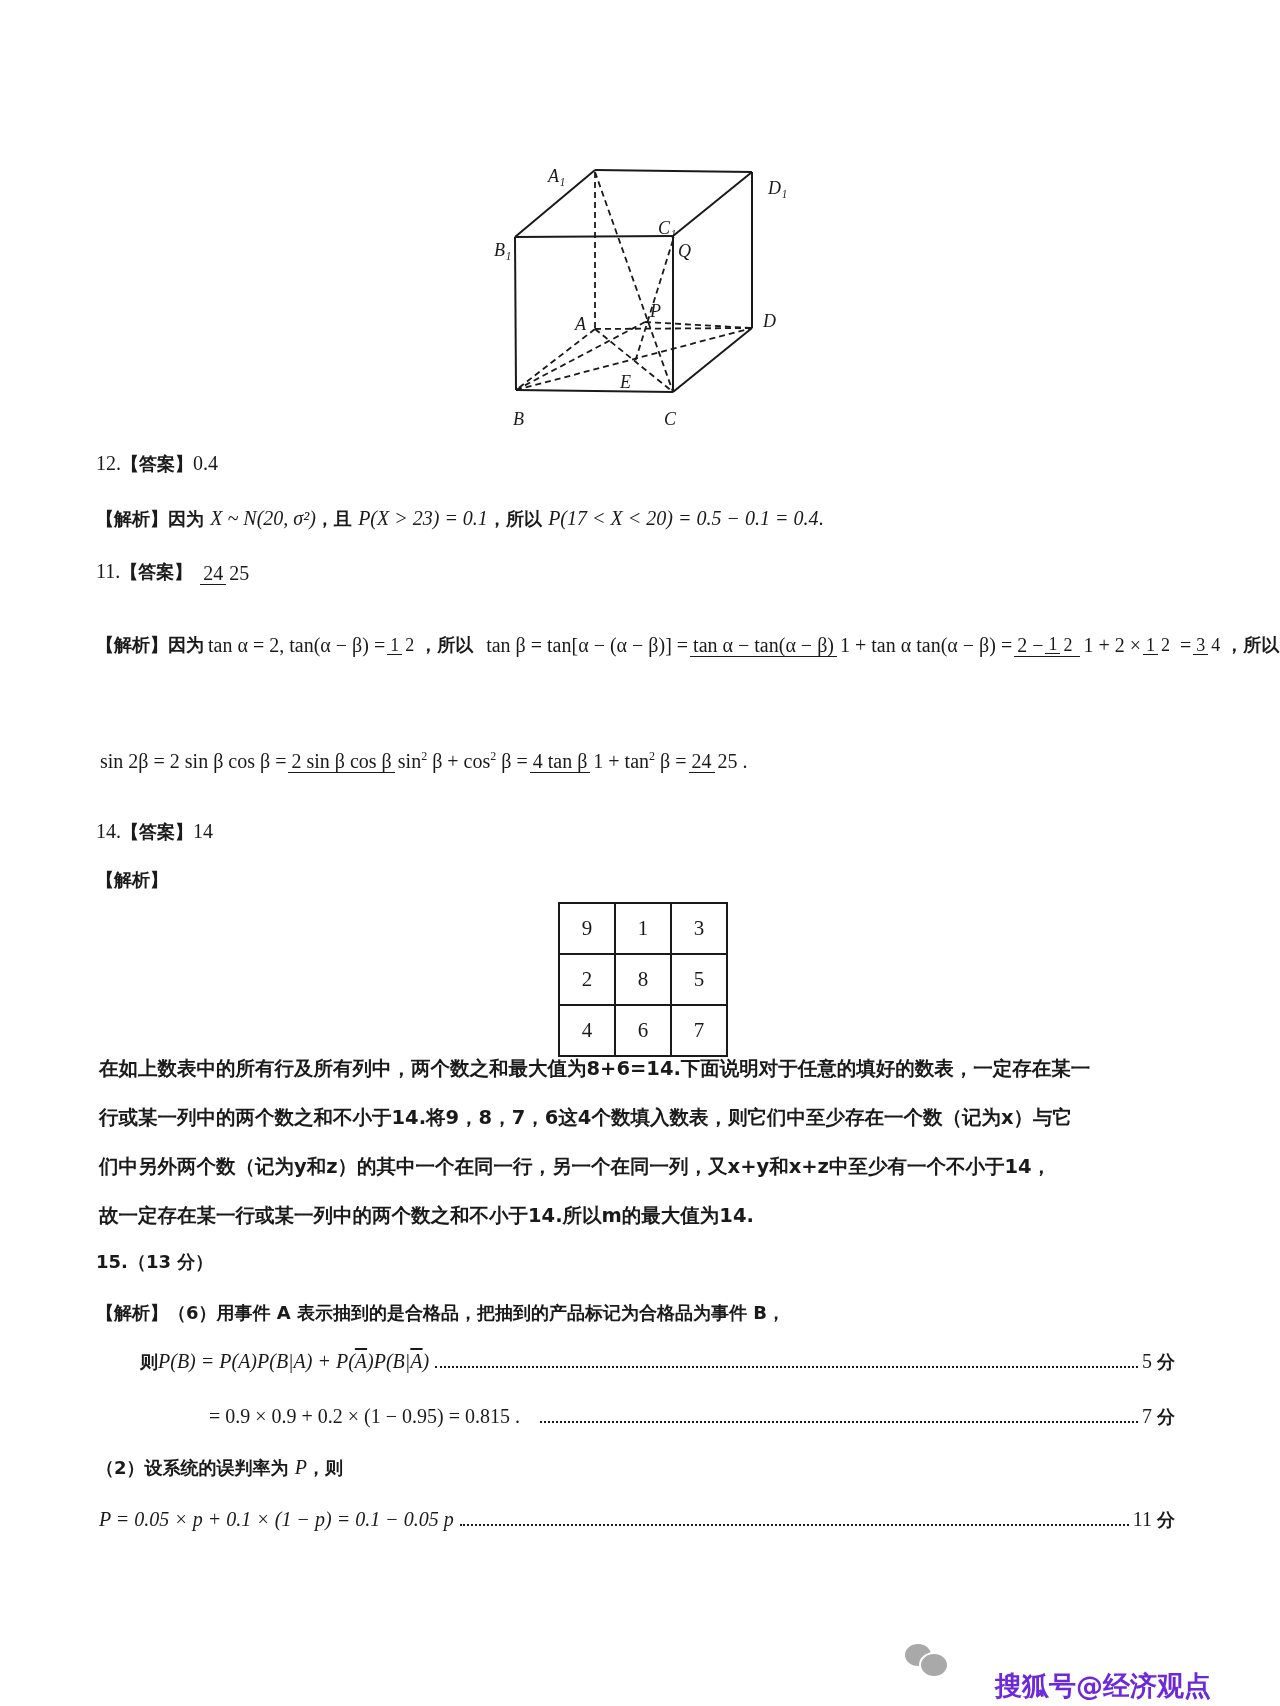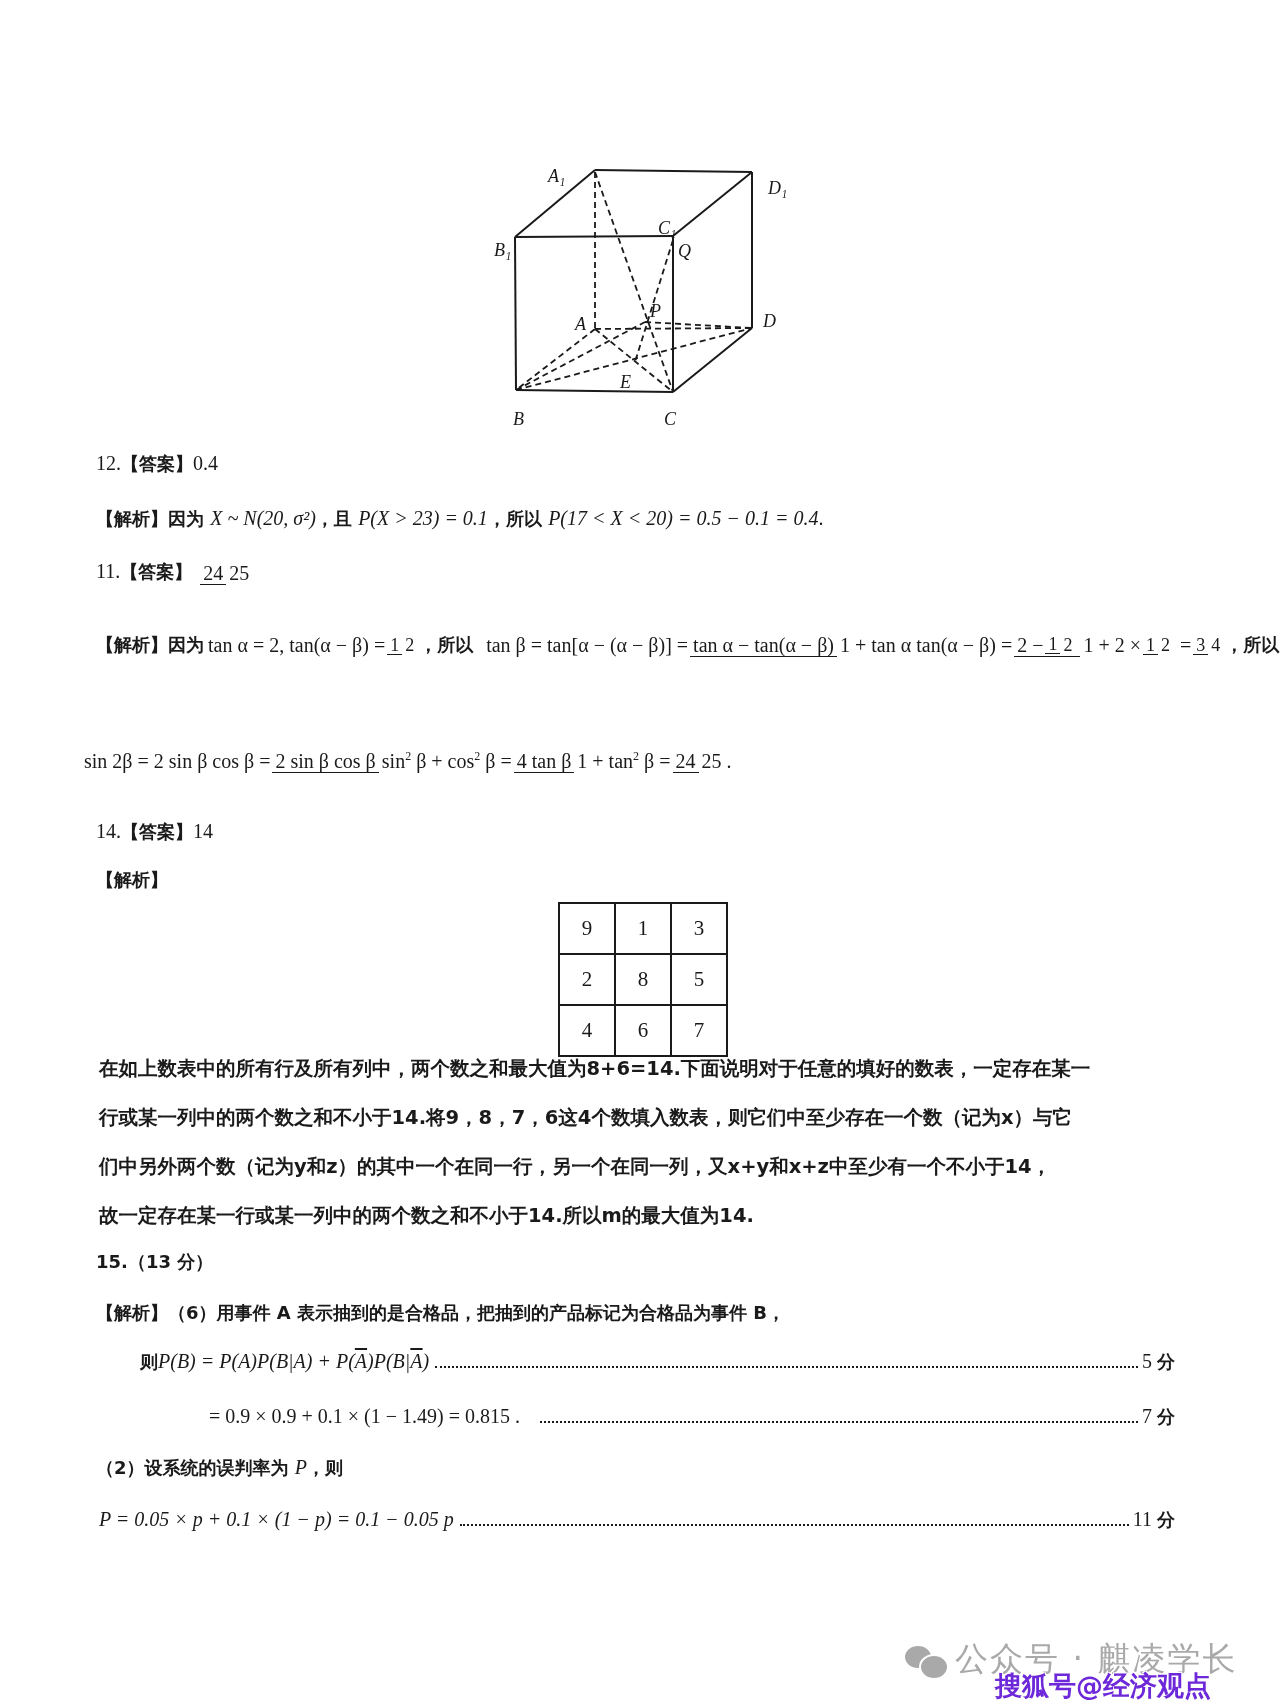--- a/index.html
+++ b/index.html
@@ -128,21 +128,21 @@
       </span>
   </span>
   <span class="math">=</span>
   <span class="frac math small">
       <span class="num">3</span>
       <span class="den">4</span>
     </span>
   <span class="cn">，所以</span>
 </div>
 
-<div class="abs line" style="left:84px;top:748px;display:flex;align-items:center;justify-content:center;">
+<div class="abs line" style="left:100px;top:748px;display:flex;align-items:center;justify-content:center;">
   <span class="math">sin 2β = 2 sin β cos β =</span>
   <span class="frac math">
     <span class="num">2 sin β cos β</span>
     <span class="den"><span>sin</span><sup>2</sup><span> β + cos</span><sup>2</sup><span> β</span></span>
   </span>
   <span class="math">=</span>
   <span class="frac math">
     <span class="num">4 tan β</span>
     <span class="den"><span>1 + tan</span><sup>2</sup><span> β</span></span>
   </span>
@@ -192,31 +192,31 @@
 </div>
 
 <div class="abs leader-row" style="left:140px;top:1350px;width:1035px;">
   <span class="cn">则 </span>
   <span class="math it"><span>P(B) = P(A)P(B|A) + P(</span><span class="overline">A</span><span>)P(B|</span><span class="overline">A</span><span>)</span></span>
   <span class="leader"></span>
   <span class="score"><span>5</span> <span class="cnp">分</span></span>
 </div>
 
 <div class="abs leader-row" style="left:209px;top:1405px;width:966px;">
-  <span class="math">= 0.9 × 0.9 + 0.1 × (1 − 1.49) = 0.815 .</span>
+  <span class="math">= 0.9 × 0.9 + 0.2 × (1 − 0.95) = 0.815 .</span>
   <span class="leader" style="margin-left:20px"></span>
   <span class="score"><span>7</span> <span class="cnp">分</span></span>
 </div>
 
 <div class="abs line" style="left:96px;top:1454px;">
   <span class="cn">（2）设系统的误判率为 </span><span class="math it">P</span><span class="cn">，则</span>
 </div>
 
 <div class="abs leader-row" style="left:99px;top:1508px;width:1076px;">
   <span class="math it">P = 0.05 × p + 0.1 × (1 − p) = 0.1 − 0.05 p</span>
   <span class="leader"></span>
   <span class="score"><span>11</span> <span class="cnp">分</span></span>
 </div>
 
 <div class="wm1">
-  <span class="wechat"><span class="b1"></span><span class="b2"></span></span><span>公众号 · 麒凌学长</span>
+  <span class="wechat"><span class="b1"></span><span class="b2"></span></span>
 </div>
 <div class="wm2">搜狐号@经济观点</div>
 
 </body></html>

